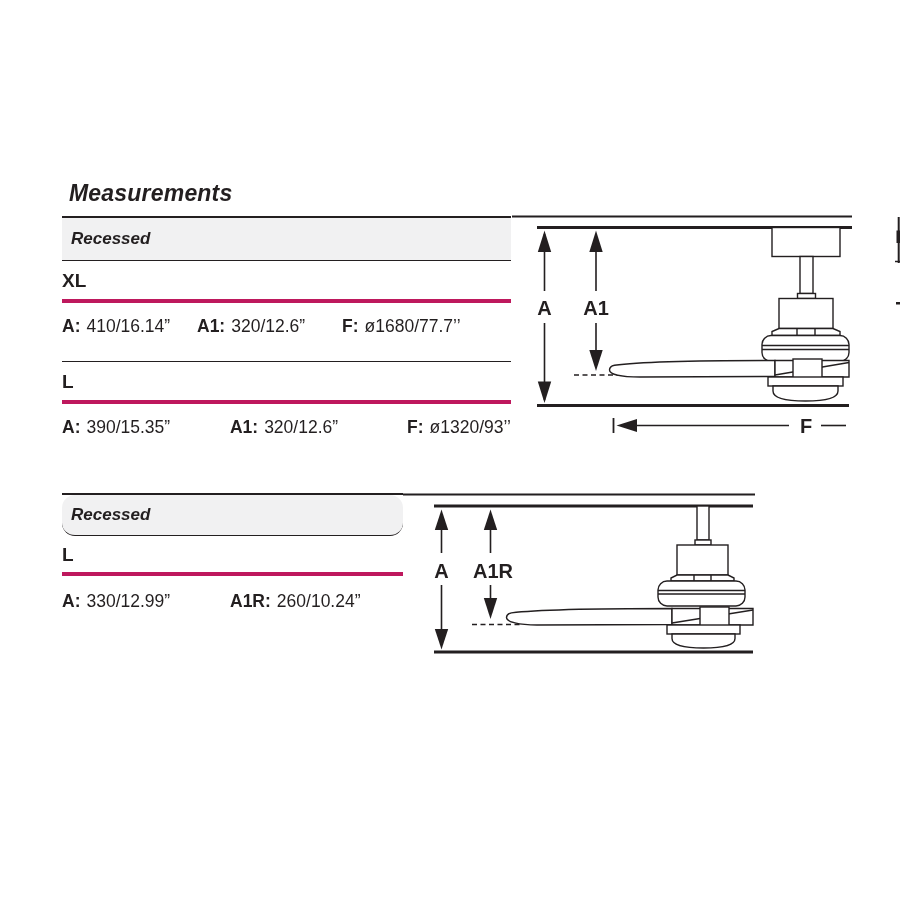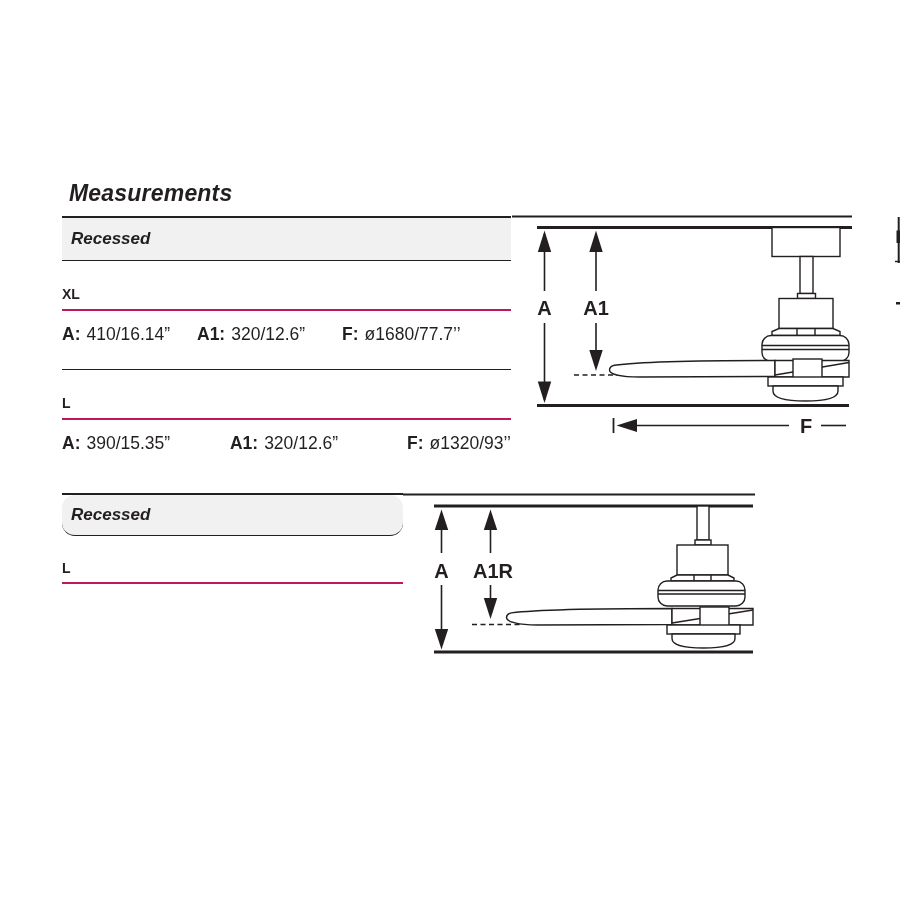--- a/index.html
+++ b/index.html
@@ -21,21 +21,21 @@
   .spec-table .thead{
     background:#f1f1f2;border-bottom:1.5px solid #231f20;
     display:flex;align-items:center;padding-left:9px;
     font-size:17px;font-weight:700;font-style:italic;
   }
   .surface-table{left:62px;top:216px;width:449px;}
   .surface-table .thead{height:42px;}
   .recessed-table{left:62px;top:493px;width:341px;}
   .recessed-table .thead{height:40px;border-radius:13px;}
 
-  .size-row{font-size:14px;font-weight:700;border-bottom:2px solid #be185d;margin-top:16px;}
+  .size-row{font-size:19px;font-weight:700;border-bottom:4px solid #be185d;}
   .surface-table .size-row{padding:9px 0 7px 0;}
   .recessed-table .size-row{padding:8px 0 6px 0;}
 
   .meas-row{display:flex;font-size:17.5px;align-items:baseline;}
   .meas-row .m-group{white-space:nowrap;}
   .m-label{font-weight:700;}
   .m-value{margin-left:6px;margin-top:15px;}
   .w1{width:135px;}
   .w2{width:145px;}
   .rw1{width:168px;}
@@ -69,20 +69,24 @@
     <span class="m-group w2"><span class="m-label">A1:</span><span class="m-value">320/12.6”</span></span>
     <span class="m-group"><span class="m-label">F:</span><span class="m-value">ø1320/93’’</span></span>
   </div>
 </div>
 
 <div class="abs spec-table recessed-table">
   <div class="thead">Recessed</div>
 
   <div class="size-row">L</div>
 
+  <div class="meas-row row-rec">
+    <span class="m-group rw1"><span class="m-label">A:</span><span class="m-value">330/12.99”</span></span>
+    <span class="m-group"><span class="m-label">A1R:</span><span class="m-value">260/10.24”</span></span>
+  </div>
 </div>
 
 <svg class="abs" style="left:512px;top:210px" width="388" height="228" viewBox="512 210 388 228" fill="none" stroke="#231f20" stroke-width="1.4">
 
   <path d="M512,216.5 H852" stroke-width="2"></path>
   <path d="M537,227.5 H852" stroke-width="2.8"></path>
   <path d="M537,405.5 H849" stroke-width="2.8"></path>
 
   <g>
     <path d="M544.5,234 V291 M544.5,323 V400" stroke-width="1.6"></path>

